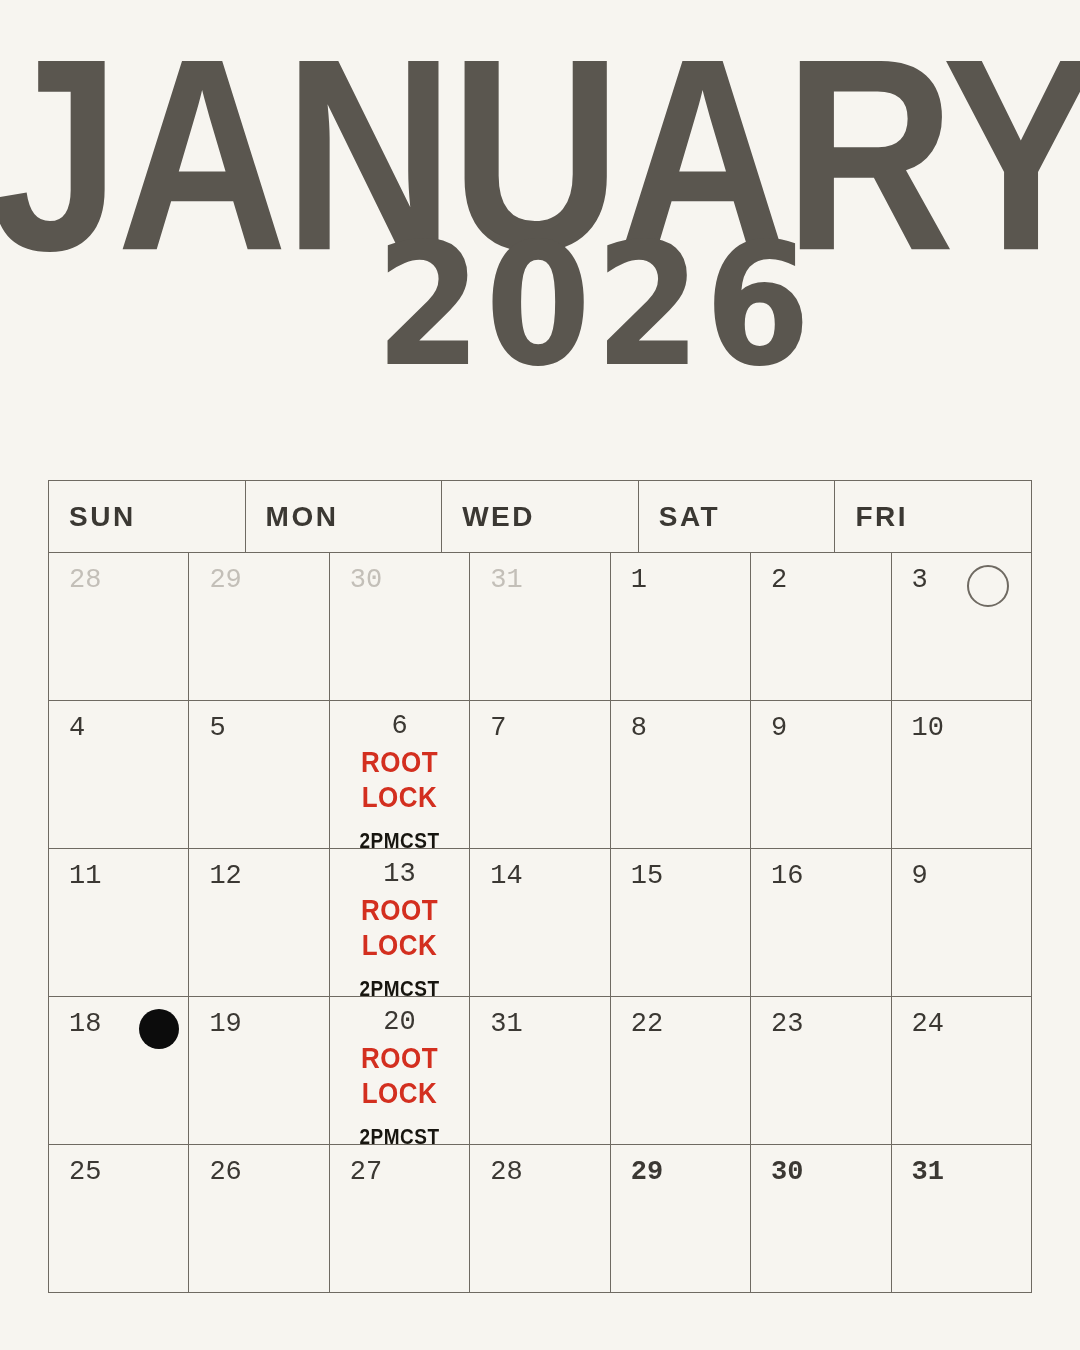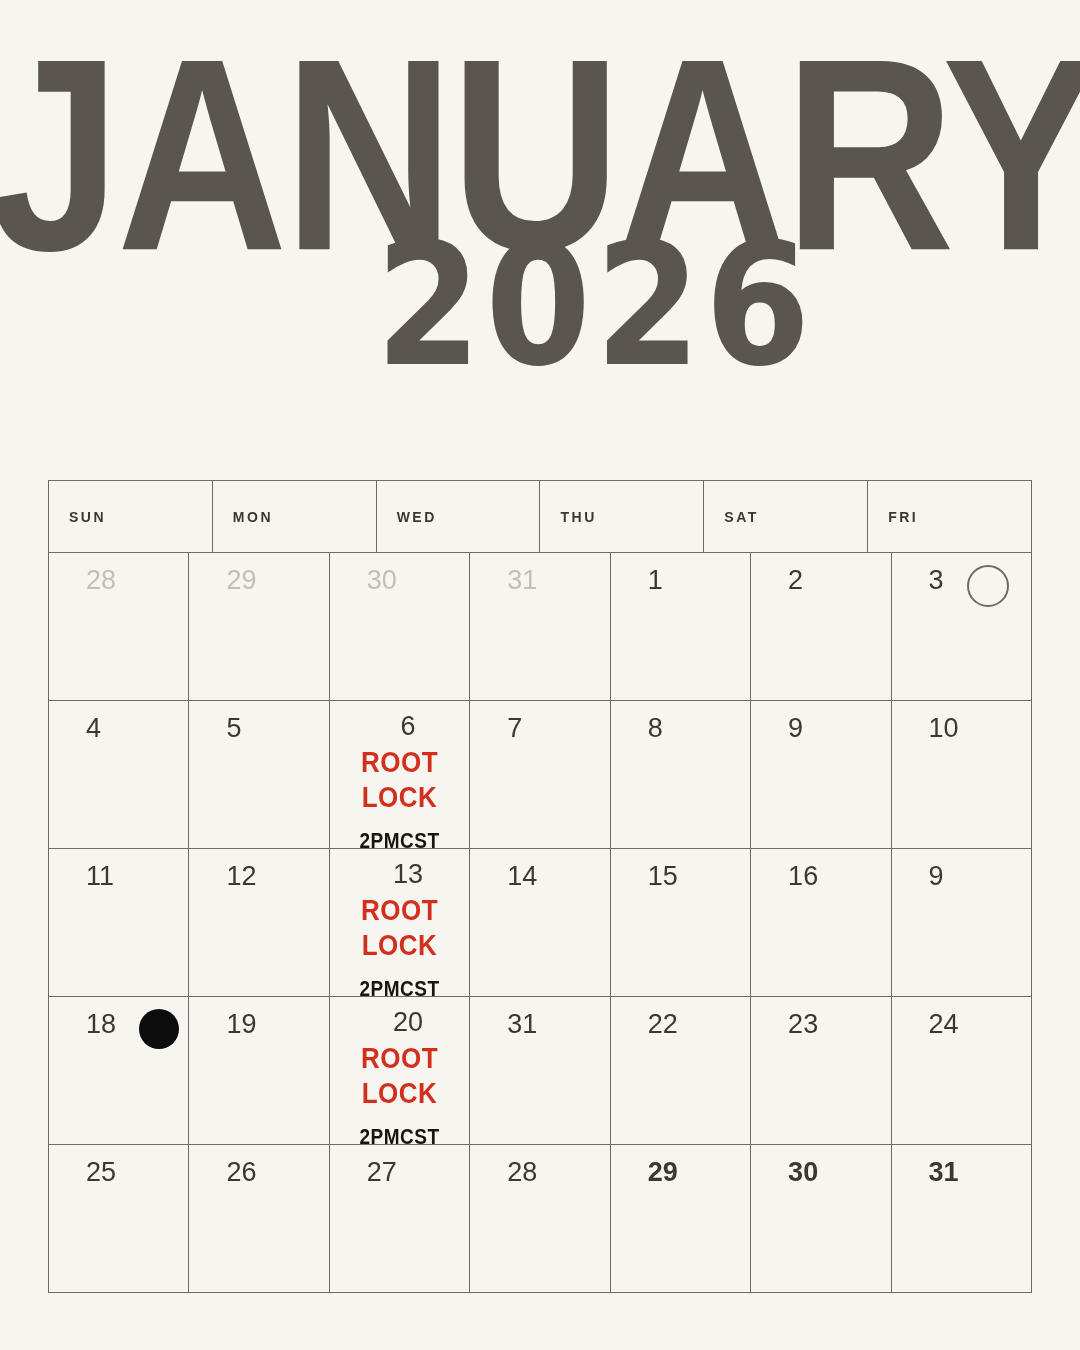--- a/index.html
+++ b/index.html
@@ -77,37 +77,36 @@
     box-sizing: border-box;
     position: relative;
     min-width: 0;
   }
   .head-row .cell {
     height: 72px;
     display: flex;
     align-items: center;
   }
   .dow {
-    font-size: 14px;
+    font-size: 28px;
     letter-spacing: 2.5px;
     font-weight: bold;
     color: #3b3833;
     padding-left: 20px;
     font-family: "Liberation Sans", sans-serif;
   }
   .week-row .cell {
     height: 148px;
     padding: 12px 10px 0 20px;
   }
   .daynum {
     font-size: 27px;
     color: #3b3833;
-    font-family: Liberation Sans, sans-serif;
+    font-family: Liberation Mono, monospace;
     line-height: 30px;
-    margin-left: 17px;
   }
   .daynum.muted { color: #c3bfb8; }
   .daynum.bold { font-weight: bold; }
   .event-center {
     position: absolute;
     left: 0;
     top: 10px;
     width: 100%;
     text-align: center;
     pointer-events: none;
@@ -169,23 +168,20 @@
 
   <div class="row head-row">
     <div class="cell">
         <span class="dow">SUN</span>
       </div>
     <div class="cell">
         <span class="dow">MON</span>
       </div>
     <div class="cell">
         <span class="dow">WED</span>
-      </div>
-    <div class="cell">
-        <span class="dow">THU</span>
       </div>
     <div class="cell">
         <span class="dow">SAT</span>
       </div>
     <div class="cell">
         <span class="dow">FRI</span>
       </div>
   </div>
 
   <div class="row week-row">

